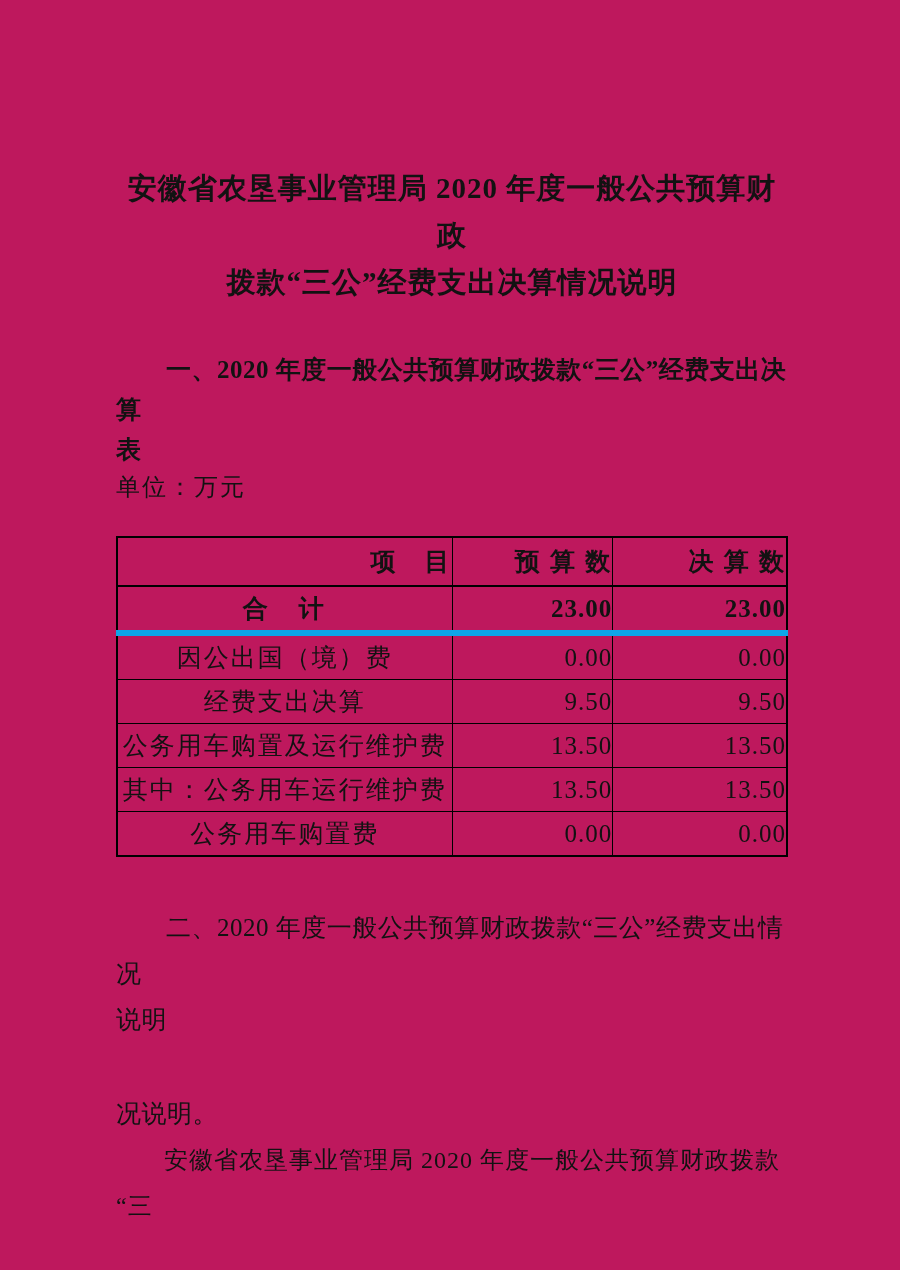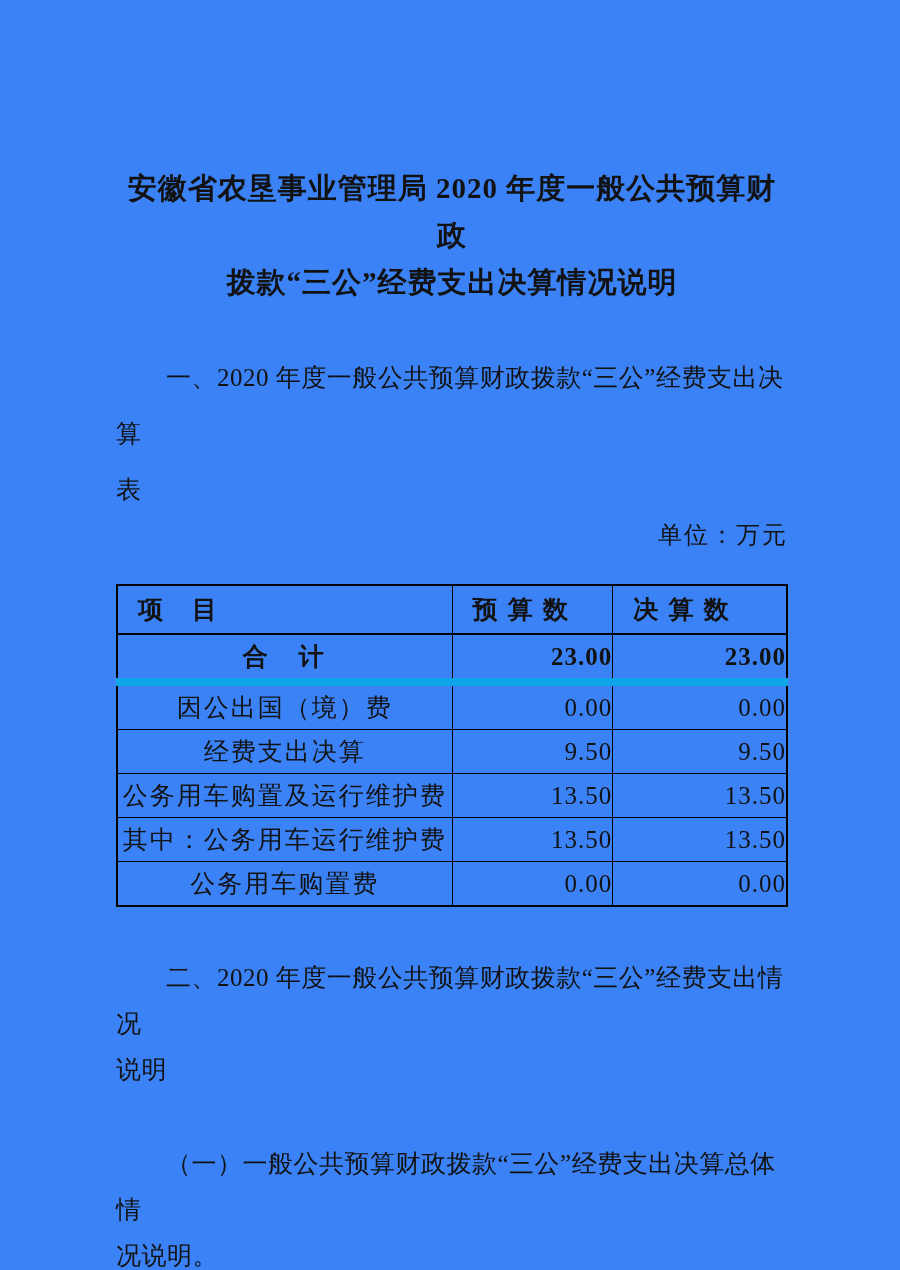--- a/index.html
+++ b/index.html
@@ -1,47 +1,47 @@
 <!DOCTYPE html>
 <html lang="zh"><head>
 <meta charset="utf-8">
 <style>
   html, body { margin: 0; padding: 0; background: #e8e8e8; }
   .page {
     position: relative;
     width: 900px;
     height: 1270px;
     margin: 0 auto;
-    background: #3b82f6;
+    background: #be185d;
     color: #121212;
     font-family: "Liberation Serif", "DejaVu Serif", serif;
     box-sizing: border-box;
     padding: 165px 112px 0 116px;
     overflow: hidden;
   }
   .doc-title {
     margin: 0;
     text-align: center;
     font-size: 29px;
     font-weight: 700;
     line-height: 47px;
     letter-spacing: 1px;
   }
   .h-sec1 {
     margin-top: 44px;
     font-size: 25px;
-    font-weight: 400;
-    line-height: 56px;
+    font-weight: 700;
+    line-height: 40px;
     letter-spacing: 0.5px;
   }
   .indent2 { text-indent: 2em; }
   .unit-line {
     font-size: 24px;
     line-height: 34px;
-    text-align: right;
+    text-align: left;
     letter-spacing: 2px;
   }
   table.expense {
     margin-top: 32px;
     width: 100%;
     border-collapse: collapse;
     table-layout: fixed;
     border: 2px solid #000;
   }
   table.expense col.c1 { width: 50%; }
@@ -52,26 +52,26 @@
     font-size: 25px;
     padding: 0;
     height: 43px;
     vertical-align: middle;
     overflow: hidden;
     white-space: nowrap;
   }
   table.expense thead th {
     height: 47px;
     font-weight: 700;
-    text-align: left;
+    text-align: right;
     border-bottom: 2px solid #000;
     letter-spacing: 2px;
     padding-left: 20px;
   }
-  tr.total-row td { font-weight: 700; border-bottom: 8px solid #0ea5e9; }
+  tr.total-row td { font-weight: 700; border-bottom: 6px solid #0ea5e9; }
   td.label-cell { text-align: center; padding-left: 7px; letter-spacing: 2px; }
   td.label-center { text-align: center; letter-spacing: 3px; }
   td.num-cell { text-align: right; letter-spacing: 1px; }
   td.ind1 { padding-left: 36px; }
   td.ind2 { padding-left: 104px; }
   .h-sec2 {
     margin-top: 48px;
     font-size: 25px;
     line-height: 46px;
     letter-spacing: 0.5px;
@@ -147,21 +147,20 @@
       </tr>
     </tbody>
   </table>
 
   <div class="h-sec2">
     <div class="indent2 bold-line">二、2020 年度一般公共预算财政拨款“三公”经费支出情况</div>
     <div class="regular-line">说明</div>
   </div>
 
   <div class="h-sec2">
-    <div class="indent2 bold-line">（一）一般公共预算财政拨款“三公”经费支出决算总体情</div>
     <div class="regular-line">况说明。</div>
   </div>
 
   <div class="body-par">
     <div class="indent2">安徽省农垦事业管理局 2020 年度一般公共预算财政拨款“三</div>
 
   </div>
 
 </div>
 

